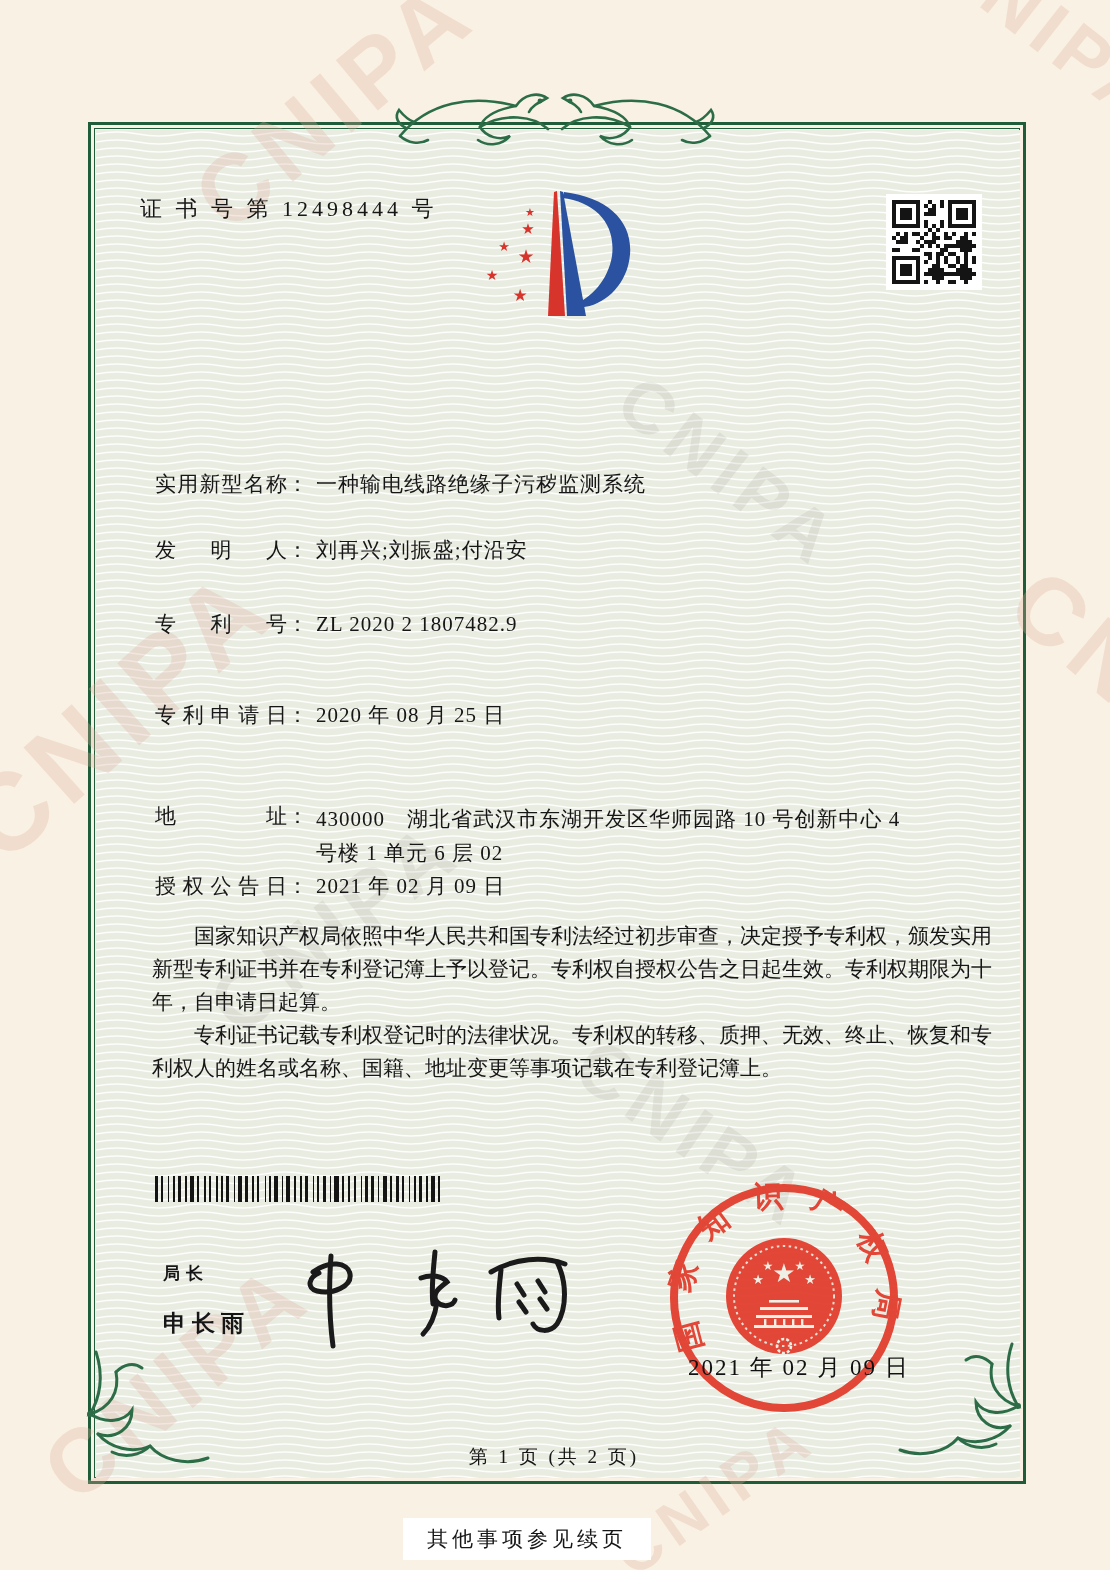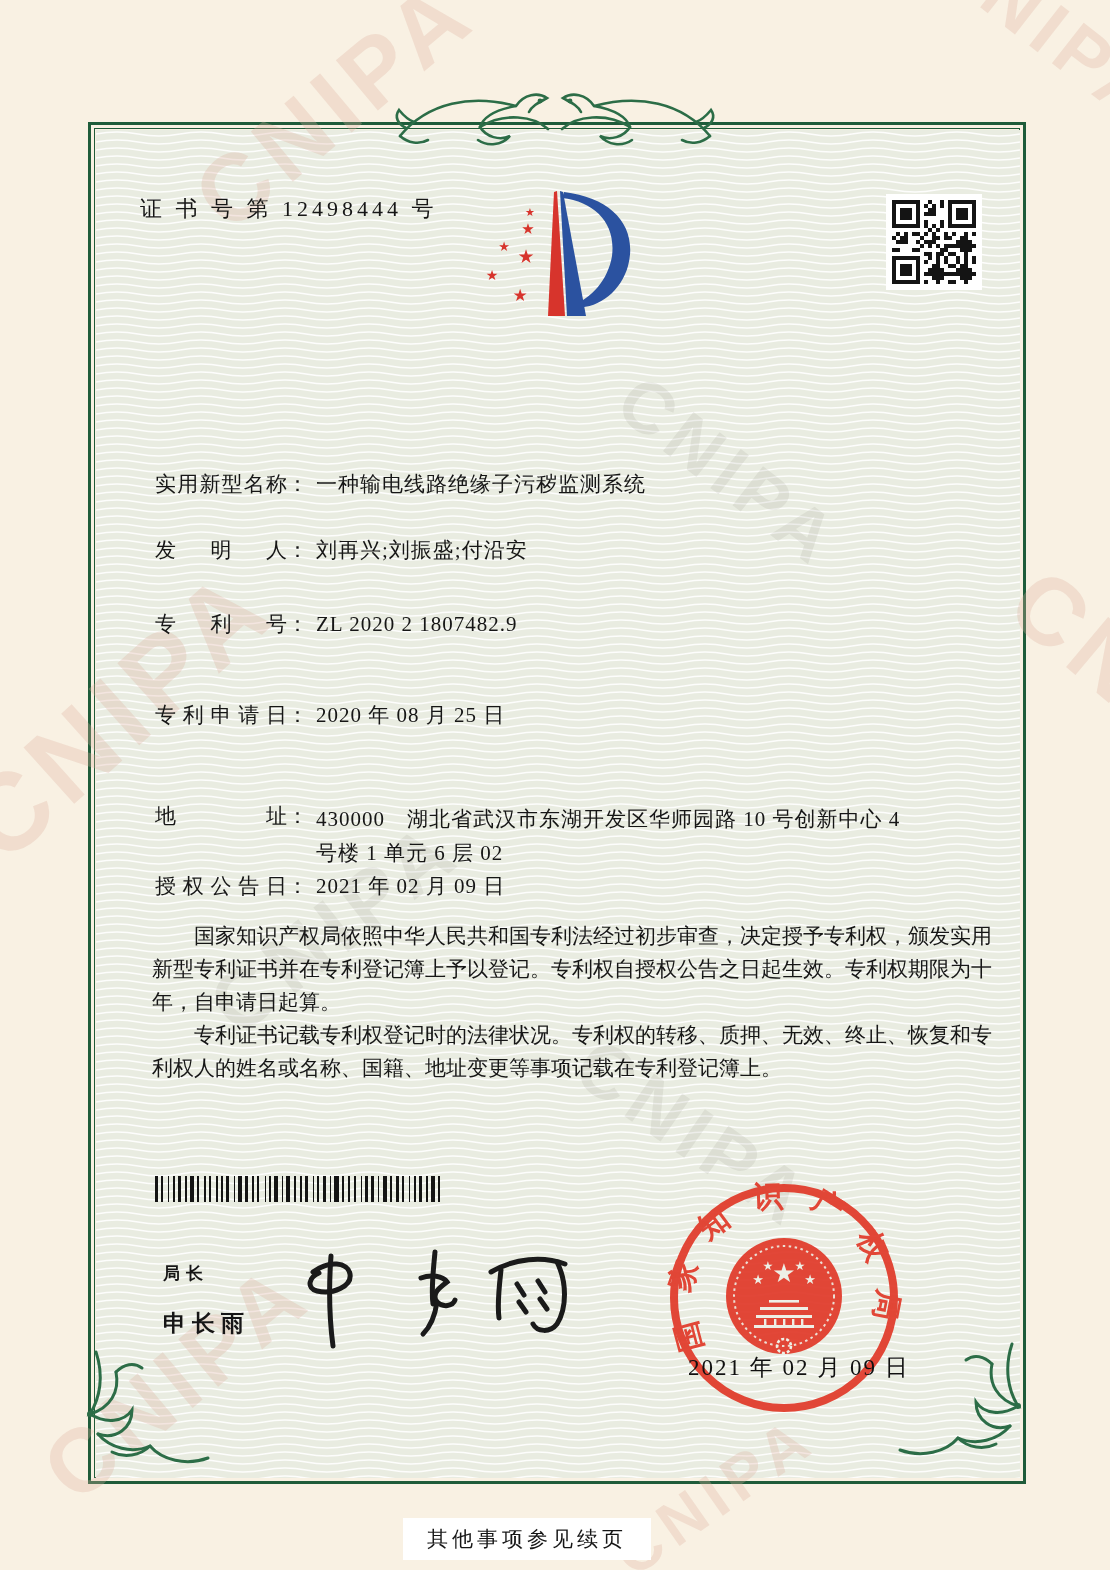--- a/index.html
+++ b/index.html
@@ -482,17 +482,18 @@
           <rect x="110" y="141" width="2.4" height="6"></rect>
         <rect x="119" y="141" width="2.4" height="6"></rect>
           <rect x="128" y="141" width="2.4" height="6"></rect>
         <rect x="137" y="141" width="2.4" height="6"></rect>
       </g>
       <circle cx="120" cy="168" r="7" fill="none" stroke="#eef0e6" stroke-width="2.6" stroke-dasharray="3 2"></circle>
     </g>
   </svg>
   <div class="seal-date">2021 年 02 月 09 日</div>
 
+  <div class="page-info">第 1 页 (共 2 页)</div>
   <div class="cont-box">
     <span class="cont-inner">其他事项参见续页</span>
   </div>
 
 </div>
 
 </body></html>

